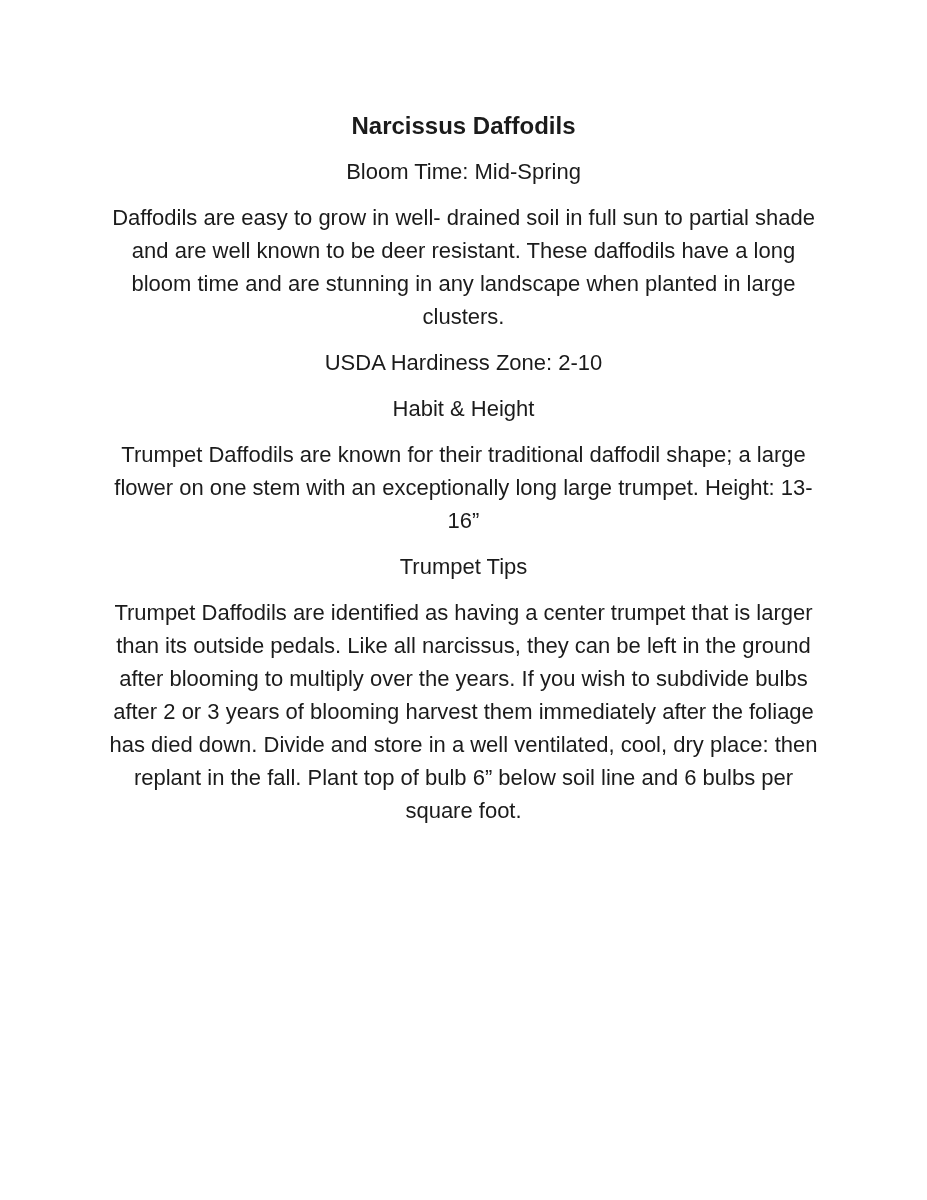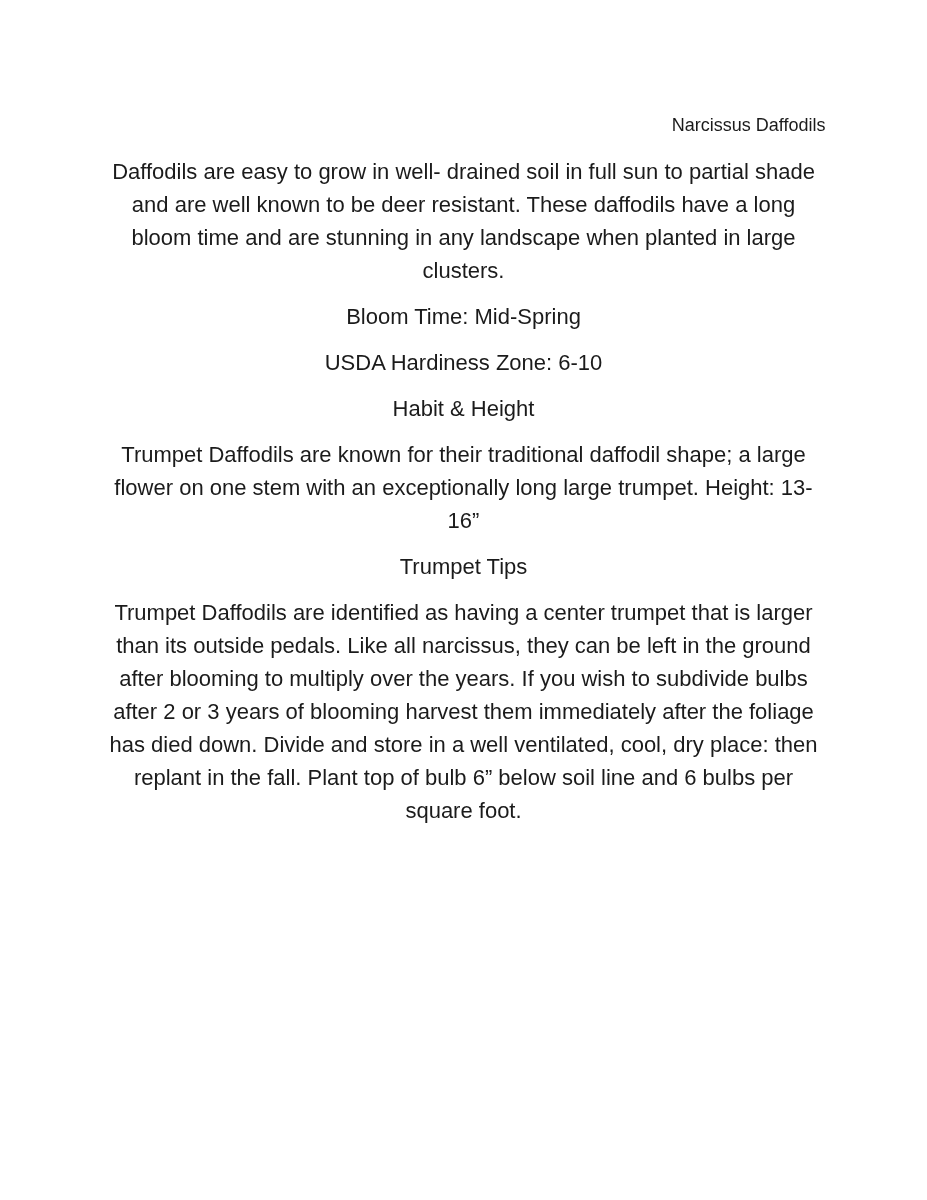--- a/index.html
+++ b/index.html
@@ -22,44 +22,43 @@
     padding-top: 109px;
   }
   .doc-content {
     width: 724px;
     margin: 0 auto;
     text-align: center;
     font-size: 22px;
     line-height: 33px;
   }
   .doc-title {
-    font-weight: normal;
-    font-size: 18px;
+    font-weight: bold;
+    font-size: 24px;
     line-height: 33px;
     margin: 0 0 13px 0;
-    text-align: right;
   }
   .doc-paragraph {
     margin: 0 0 13px 0;
     font-weight: normal;
   }
 </style>
 </head>
 <body>
 
 <div class="page">
   <div class="doc-content">
 
     <h1 class="doc-title">Narcissus Daffodils</h1>
 
+    <p class="doc-paragraph">Bloom Time: Mid-Spring</p>
+
     <p class="doc-paragraph">Daffodils are easy to grow in well- drained soil in full sun to partial shade and are well known to be deer resistant. These daffodils have a long bloom time and are stunning in any landscape when planted in large clusters.</p>
 
-    <p class="doc-paragraph">Bloom Time: Mid-Spring</p>
-
-    <p class="doc-paragraph">USDA Hardiness Zone: 6-10</p>
+    <p class="doc-paragraph">USDA Hardiness Zone: 2-10</p>
 
     <p class="doc-paragraph">Habit &amp; Height</p>
 
     <p class="doc-paragraph">Trumpet Daffodils are known for their traditional daffodil shape; a large flower on one stem with an exceptionally long large trumpet. Height: 13-16”</p>
 
     <p class="doc-paragraph">Trumpet Tips</p>
 
     <p class="doc-paragraph">Trumpet Daffodils are identified as having a center trumpet that is larger than its outside pedals. Like all narcissus, they can be left in the ground after blooming to multiply over the years. If you wish to subdivide bulbs after 2 or 3 years of blooming harvest them immediately after the foliage has died down. Divide and store in a well ventilated, cool, dry place: then replant in the fall. Plant top of bulb 6” below soil line and 6 bulbs per square foot.</p>
 
   </div>

